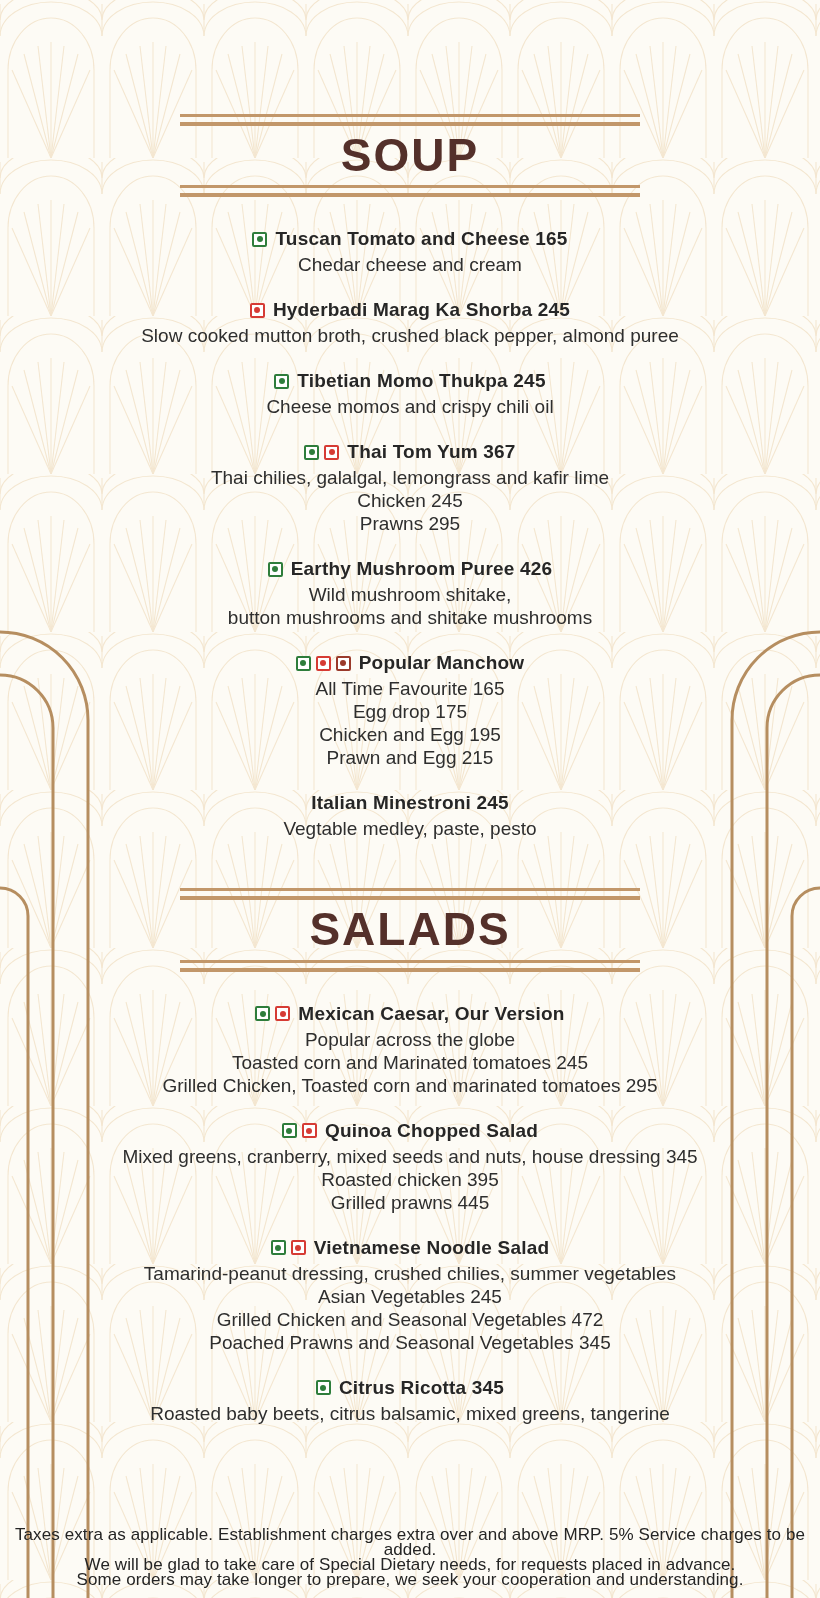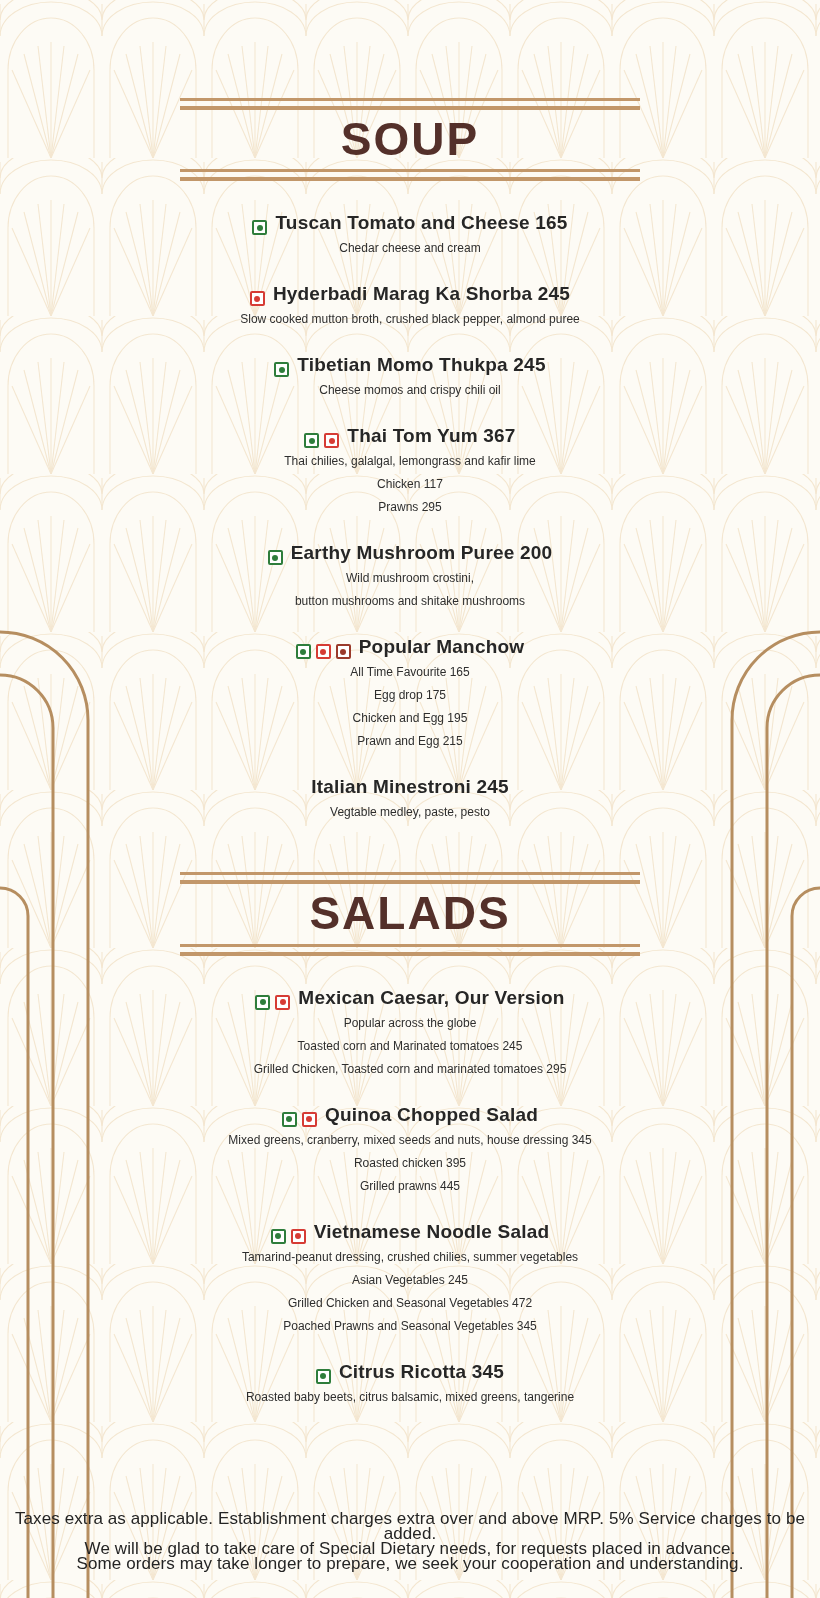--- a/index.html
+++ b/index.html
@@ -11,41 +11,41 @@
     color: #2b2b2b;
     position: relative;
     overflow: hidden;
   }
   svg.bg-layer {
     position: absolute; inset: 0; z-index: 0;
     display: block;
   }
   .menu-wrap {
     position: relative; z-index: 1;
-    padding-top: 54px;
-    display: flex; flex-direction: column; align-items: center; margin-top: 44px;
+    padding-top: 114px;
+    display: flex; flex-direction: column; align-items: center;
   }
   .rule { width: 460px; margin: 0 auto; }
   .rule-thin  { height: 3px; background: var(--divider); }
   .rule-gap   { height: 5px; }
   .rule-thick { height: 4px; background: var(--divider); }
   .section-title {
     text-align: center;
     font-size: 46px;
     font-weight: 800;
     letter-spacing: 2px;
     color: var(--heading);
     line-height: 1.05;
     margin: 5px 0 6px 0;
   }
   .items { margin-top: 30px; display: flex; flex-direction: column; align-items: center; }
   .menu-section { margin-bottom: 26px; width: 700px; }
   .menu-item { margin-bottom: 22px; text-align: center; }
   .item-title-row {
-    display: flex; align-items: flex-end; justify-content: center; gap: 8px;
+    display: flex; align-items: center; justify-content: center; gap: 8px;
     line-height: 24px;
   }
   .item-title {
     font-size: 19px; font-weight: 700; color: #262626;
     letter-spacing: 0.2px;
   }
   .icons { display: inline-flex; gap: 5px; align-items: center; }
   .diet-icon {
     width: 15px; height: 15px;
     border: 2px solid #000; border-radius: 2px;
@@ -54,21 +54,21 @@
     flex: 0 0 auto;
   }
   .diet-icon::after {
     content: ""; width: 6px; height: 6px; border-radius: 50%;
     background: #000; display: block;
   }
   .diet-icon.veg    { border-color: var(--veg); }    .diet-icon.veg::after    { background: var(--veg); }
   .diet-icon.nonveg { border-color: var(--nonveg); } .diet-icon.nonveg::after { background: var(--nonveg); }
   .diet-icon.egg    { border-color: var(--egg); }    .diet-icon.egg::after    { background: var(--egg); }
   .item-desc { margin-top: 2px; }
-  .desc-line { font-size: 12px; line-height: 23px; color: #2e2e2e; text-align: center; }
+  .desc-line { font-size: 19px; line-height: 23px; color: #2e2e2e; text-align: center; }
   .footer-notes { margin-top: 54px; text-align: center; }
   .footer-line { font-size: 17px; line-height: 15px; color: #242424; letter-spacing: 0.1px; }
 </style>
 </head>
 <body>
 
 <svg class="bg-layer" width="820" height="1598" viewBox="0 0 820 1598" aria-hidden="true">
   <defs>
     <pattern id="deco" width="102" height="158" patternUnits="userSpaceOnUse">
       <g fill="none" stroke="#f2e3ca" stroke-width="1.1" opacity="0.85">
@@ -151,34 +151,34 @@
   <div class="menu-item">
     <div class="item-title-row">
       <span class="icons">
                 <span class="diet-icon veg"></span>
                 <span class="diet-icon nonveg"></span>
               </span>
       <span class="item-title">Thai Tom Yum 367</span>
     </div>
     <div class="item-desc">
               <div class="desc-line">Thai chilies, galalgal, lemongrass and kafir lime</div>
-              <div class="desc-line">Chicken 117</div>
+              <div class="desc-line">Chicken 245</div>
               <div class="desc-line">Prawns 295</div>
             </div>
   </div>
 
   <div class="menu-item">
     <div class="item-title-row">
       <span class="icons">
                 <span class="diet-icon veg"></span>
               </span>
-      <span class="item-title">Earthy Mushroom Puree 200</span>
-    </div>
-    <div class="item-desc">
-              <div class="desc-line">Wild mushroom crostini,</div>
+      <span class="item-title">Earthy Mushroom Puree 426</span>
+    </div>
+    <div class="item-desc">
+              <div class="desc-line">Wild mushroom shitake,</div>
               <div class="desc-line">button mushrooms and shitake mushrooms</div>
             </div>
   </div>
 
   <div class="menu-item">
     <div class="item-title-row">
       <span class="icons">
                 <span class="diet-icon veg"></span>
                 <span class="diet-icon nonveg"></span>
                 <span class="diet-icon egg"></span>

